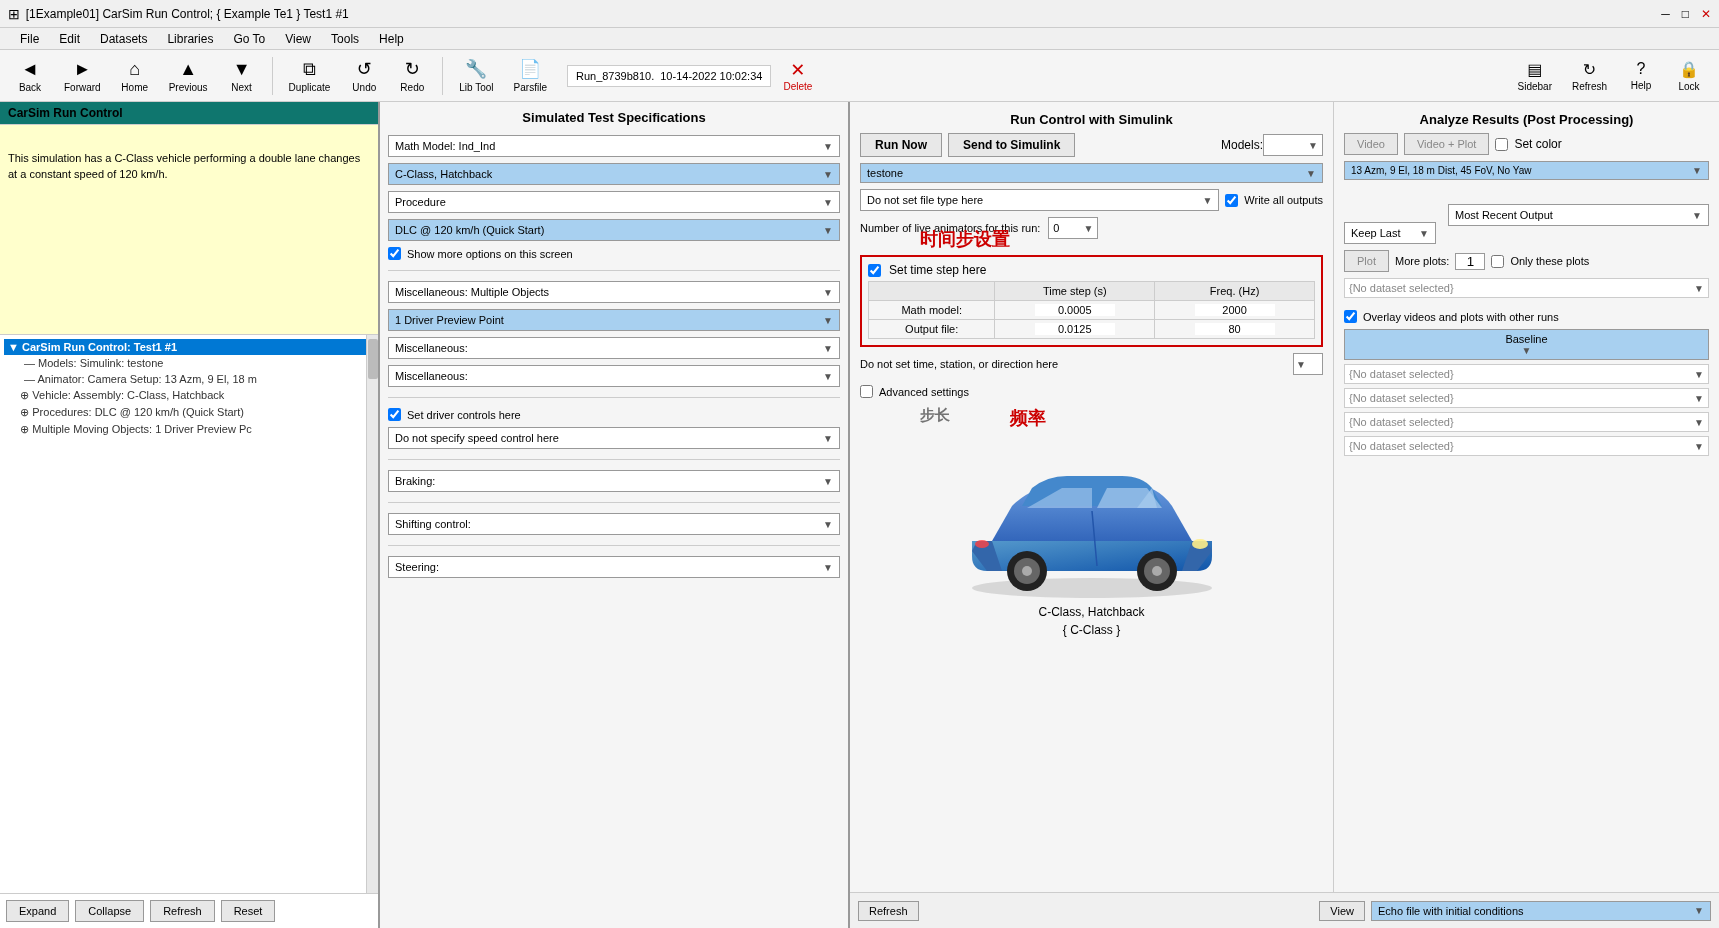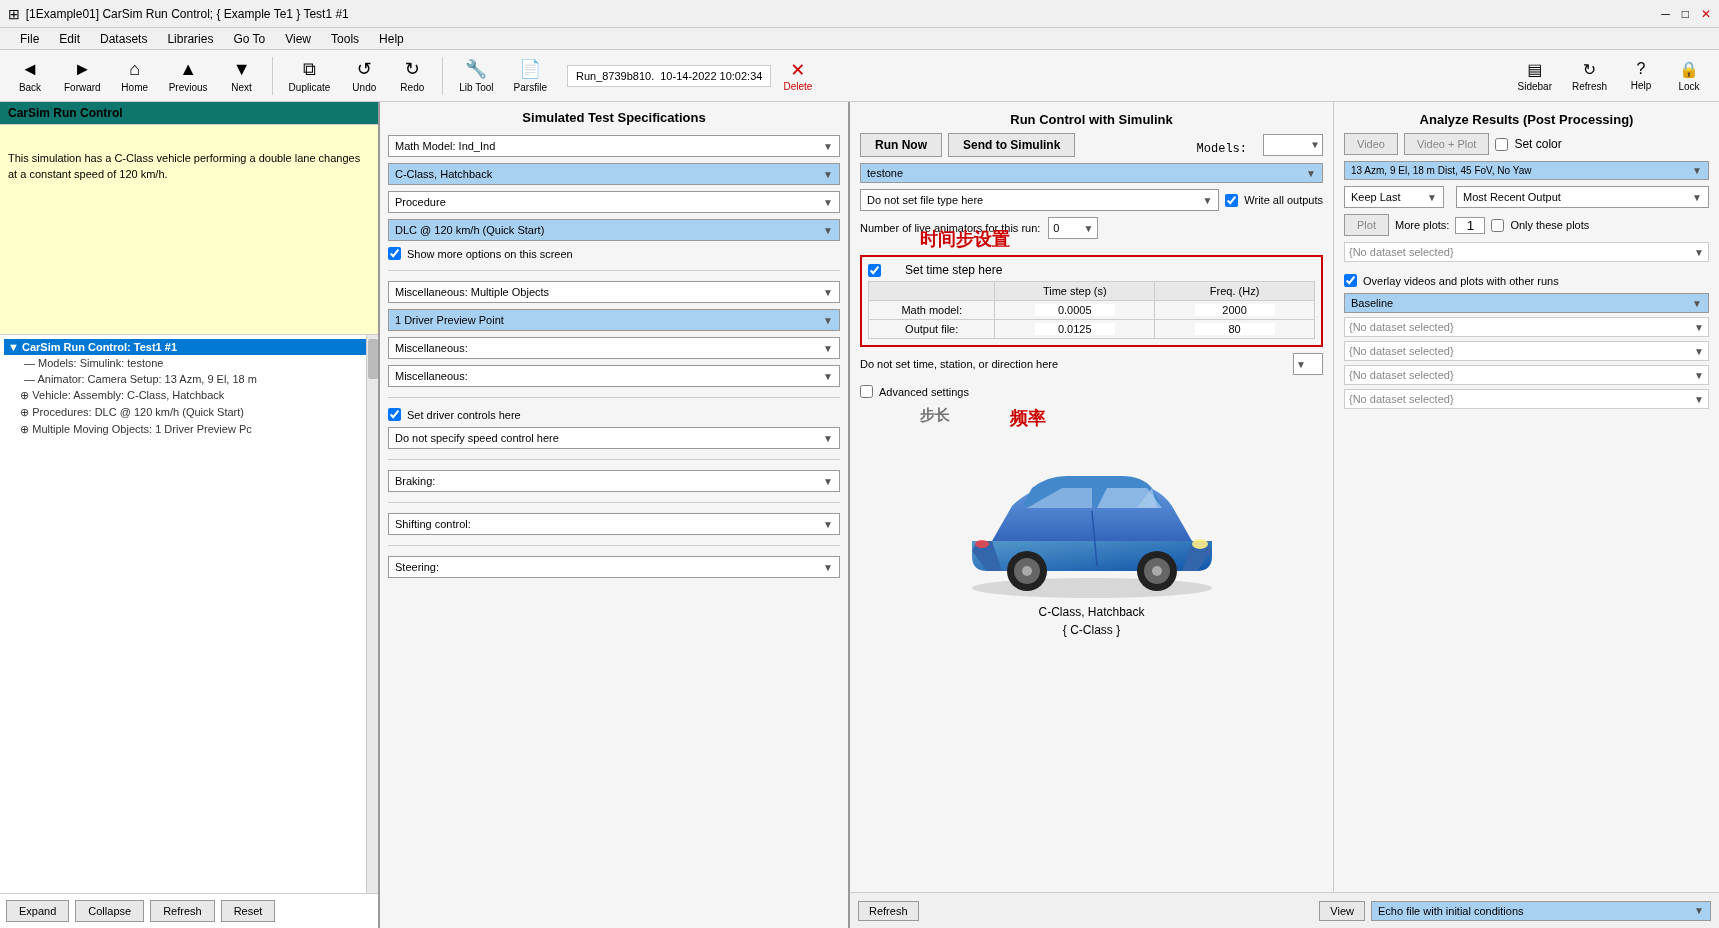--- a/index.html
+++ b/index.html
@@ -244,21 +244,21 @@
     }
 
     .timestep-box {
       border: 2px solid #cc0000;
       padding: 6px;
       margin-bottom: 6px;
     }
     .timestep-header {
       display: flex;
       align-items: center;
-      gap: 24px;
+      gap: 8px;
       margin-bottom: 4px;
     }
     .timestep-table {
       width: 100%;
       border-collapse: collapse;
     }
     .timestep-table th, .timestep-table td {
       border: 1px solid #ccc;
       padding: 3px 6px;
       text-align: center;
@@ -368,20 +368,21 @@
       width: 100%;
       background: #a8d0f0;
       border: 1px solid #999;
       padding: 3px 6px;
       font-size: 11px;
       display: flex;
       align-items: center;
       justify-content: space-between;
       cursor: pointer;
       margin-bottom: 4px;
+      flex-direction: column;
     }
 
     
     .bottom-bar {
       height: 36px;
       background: #f0f0f0;
       border-top: 1px solid #ccc;
       display: flex;
       align-items: center;
       padding: 0 8px;
@@ -665,21 +666,21 @@
 
     <div style="display:flex; flex:1;">
 
       <div style="flex:1; padding:10px; border-right:1px solid #ccc; background:#f5f5f5; overflow:hidden;">
 
         <div class="panel-title">Run Control with Simulink</div>
 
         <div class="run-control-row">
           <button class="run-btn">Run Now</button>
           <button class="run-btn">Send to Simulink</button>
-          <span style="margin-left:auto; display:flex; align-items:flex-end; gap:16px;font-family:Liberation Mono, monospace;">
+          <span style="margin-left:auto; display:flex; align-items:center; gap:0;">
             <span>Models:</span>
             <div class="full-dropdown" style="width:60px; padding:2px 4px;">
               <span></span>
               <span class="dropdown-arrow">▼</span>
             </div>
           </span>
         </div>
 
         <div class="testone-dropdown">
           <span>testone</span>
@@ -815,21 +816,21 @@
           <input type="checkbox" style="">
           <span>Set color</span>
         </div>
 
         <div class="analyze-dropdown-full">
           <span>13 Azm, 9 El, 18 m Dist, 45 FoV, No Yaw</span>
           <span class="dropdown-arrow">▼</span>
         </div>
 
         <div class="keep-last-row">
-          <div class="full-dropdown" style="width:100px;">
+          <div class="full-dropdown" style="width:92px;margin-top:36px;">
             <span>Keep Last</span>
             <span class="dropdown-arrow">▼</span>
           </div>
           <div class="full-dropdown" style="flex:1; margin-left:6px;">
             <span>Most Recent Output</span>
             <span class="dropdown-arrow">▼</span>
           </div>
         </div>
 
         <div class="plot-row">

